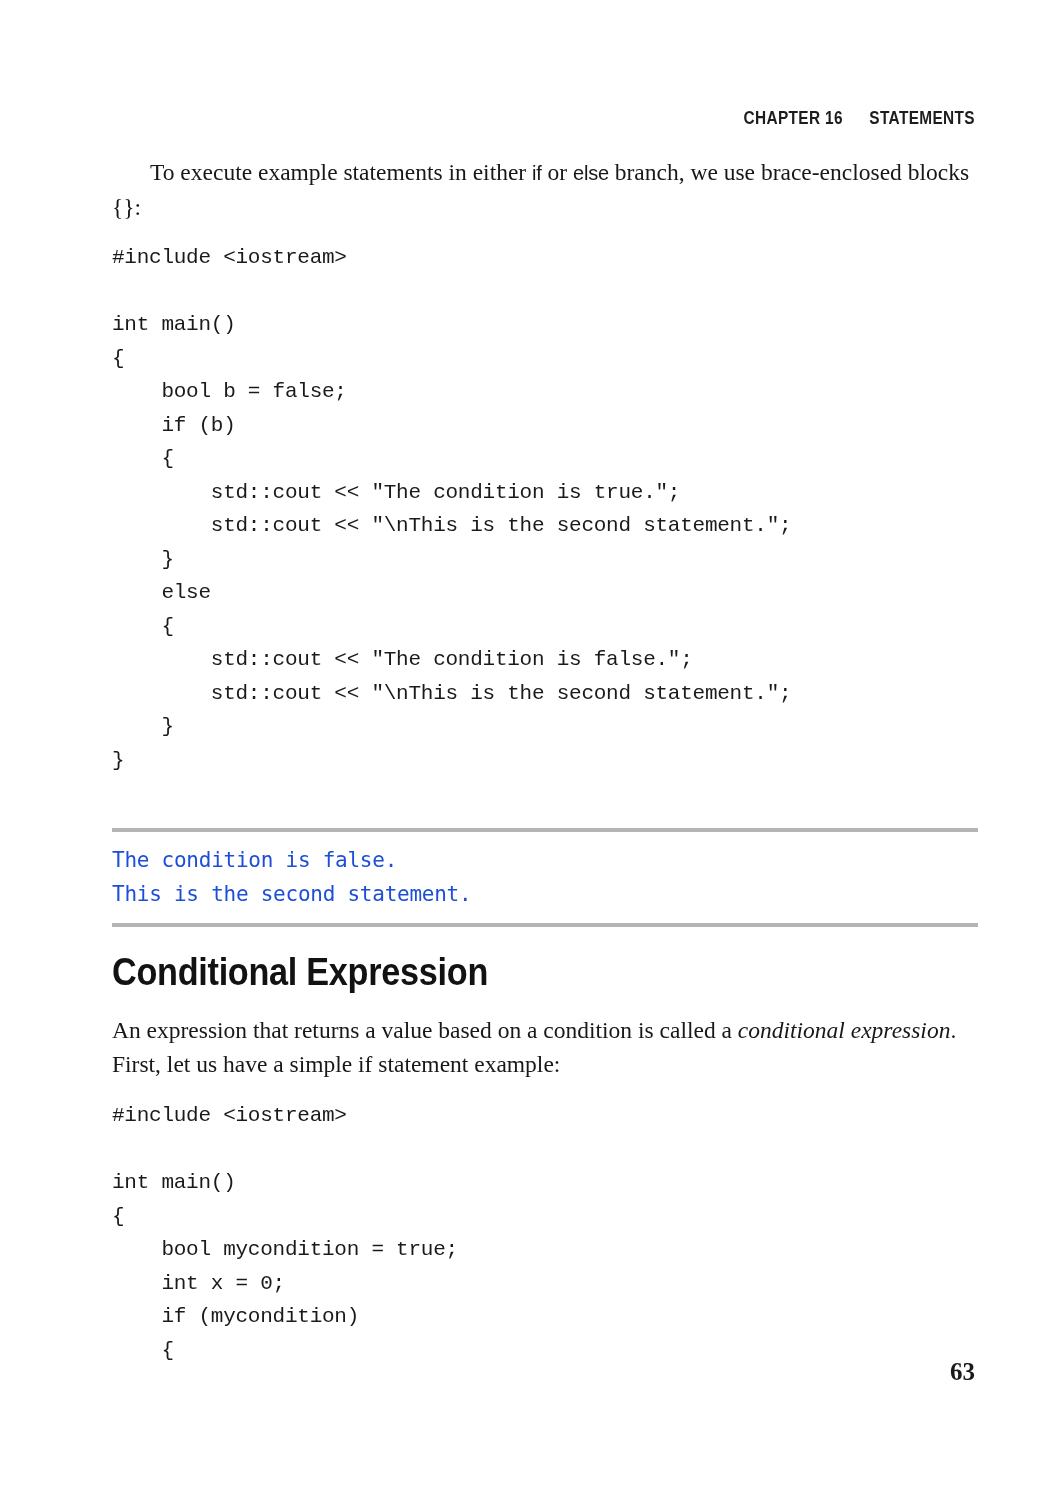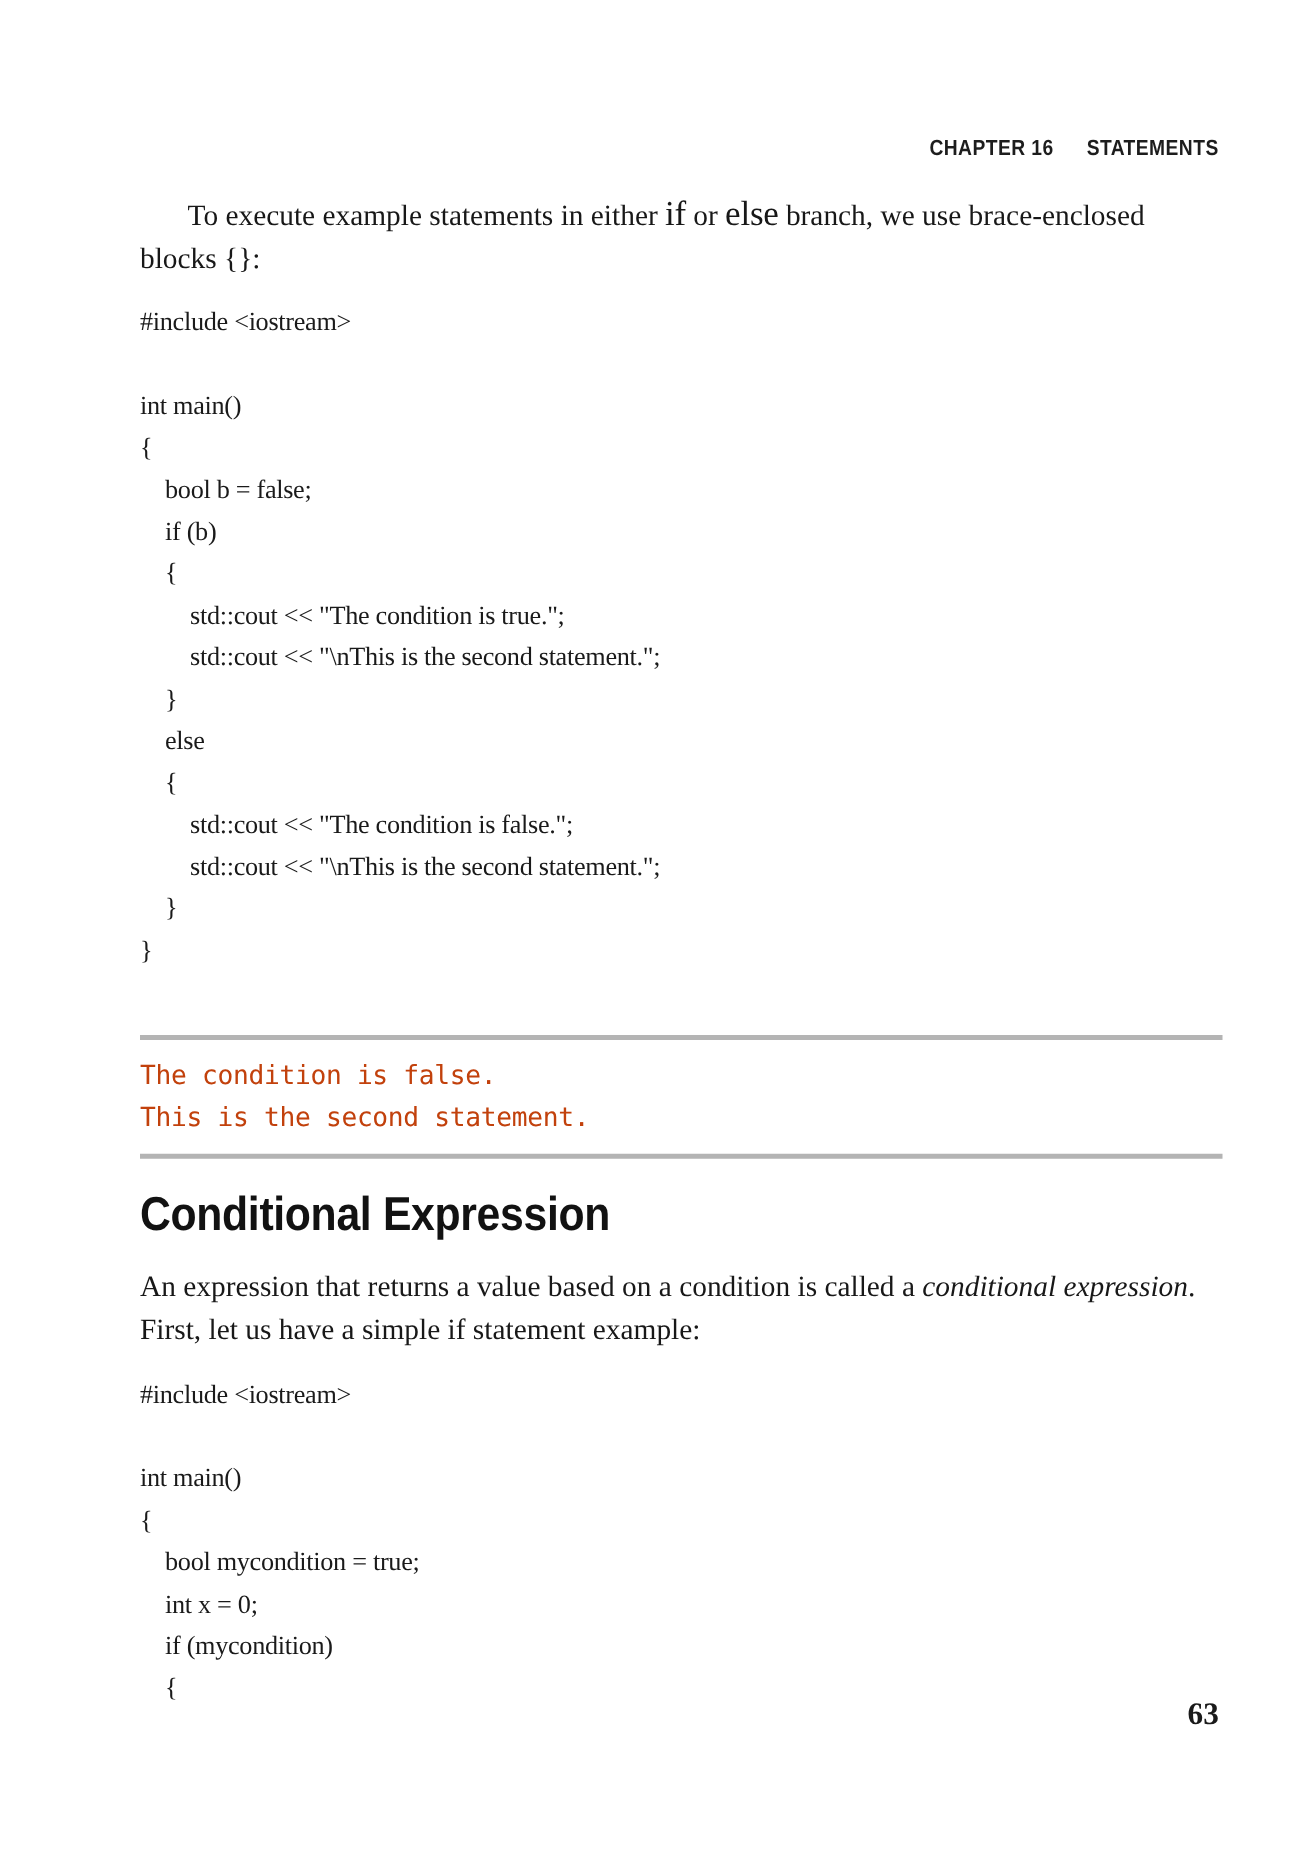--- a/index.html
+++ b/index.html
@@ -45,29 +45,29 @@
     margin: 0;
     font-size: 23.5px;
     line-height: 34px;
     text-align: left;
     color: #181818;
   }
   p.para.indent { text-indent: 38px; }
   p.para i { font-style: italic; }
 
   code.inl {
-    font-family: Liberation Serif, serif;
-    font-size: 28px;
+    font-family: Liberation Sans, sans-serif;
+    font-size: 20px;
     letter-spacing: -0.2px;
   }
 
   
   pre.code {
     margin: 0;
-    font-family: Liberation Serif, serif;
+    font-family: Liberation Mono, monospace;
     font-size: 21px;
     line-height: 33.5px;
     color: #1a1a1a;
     white-space: pre;
     letter-spacing: -0.25px;
   }
 
   
   .output-label {
     margin: 0;
@@ -81,21 +81,21 @@
     height: 4px;
     background: #b4b4b4;
     width: 866px;
   }
 
   pre.outtext {
     margin: 0;
     font-family: "DejaVu Sans Mono", monospace;
     font-size: 21px;
     line-height: 33.5px;
-    color: #c2410c;
+    color: #1d4ed8;
     white-space: pre;
     letter-spacing: -0.25px;
   }
 
   
   h2.section {
     margin: 0;
     font-family: "Liberation Sans", sans-serif;
     font-weight: bold;
     font-size: 38px;

